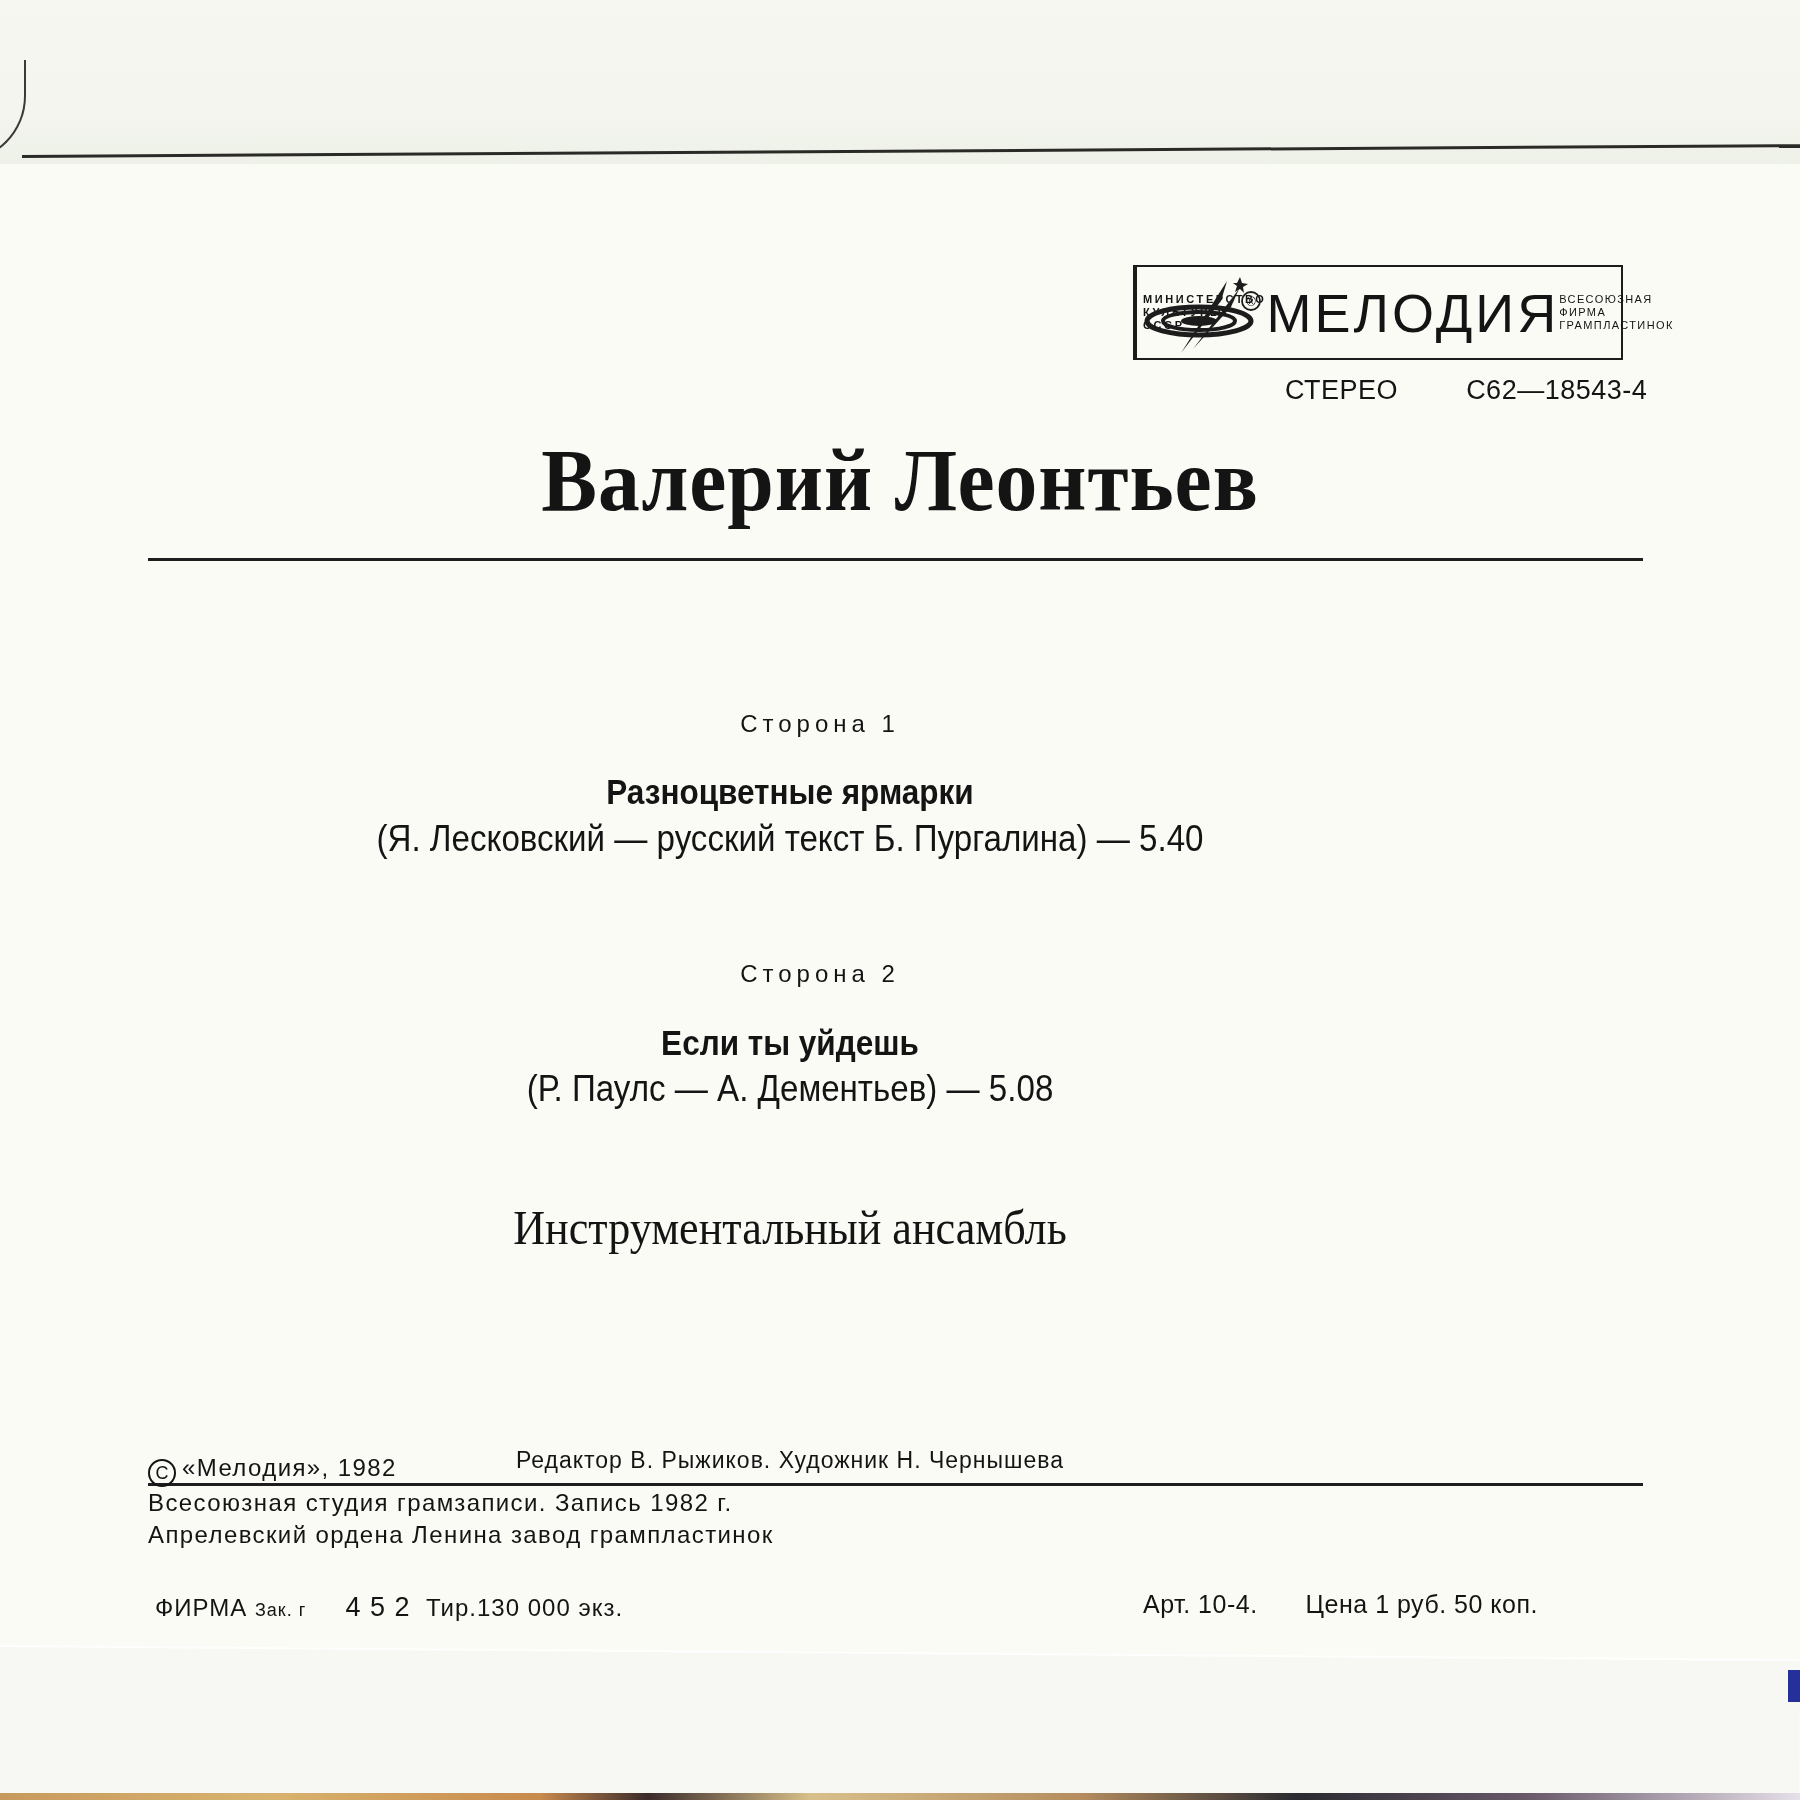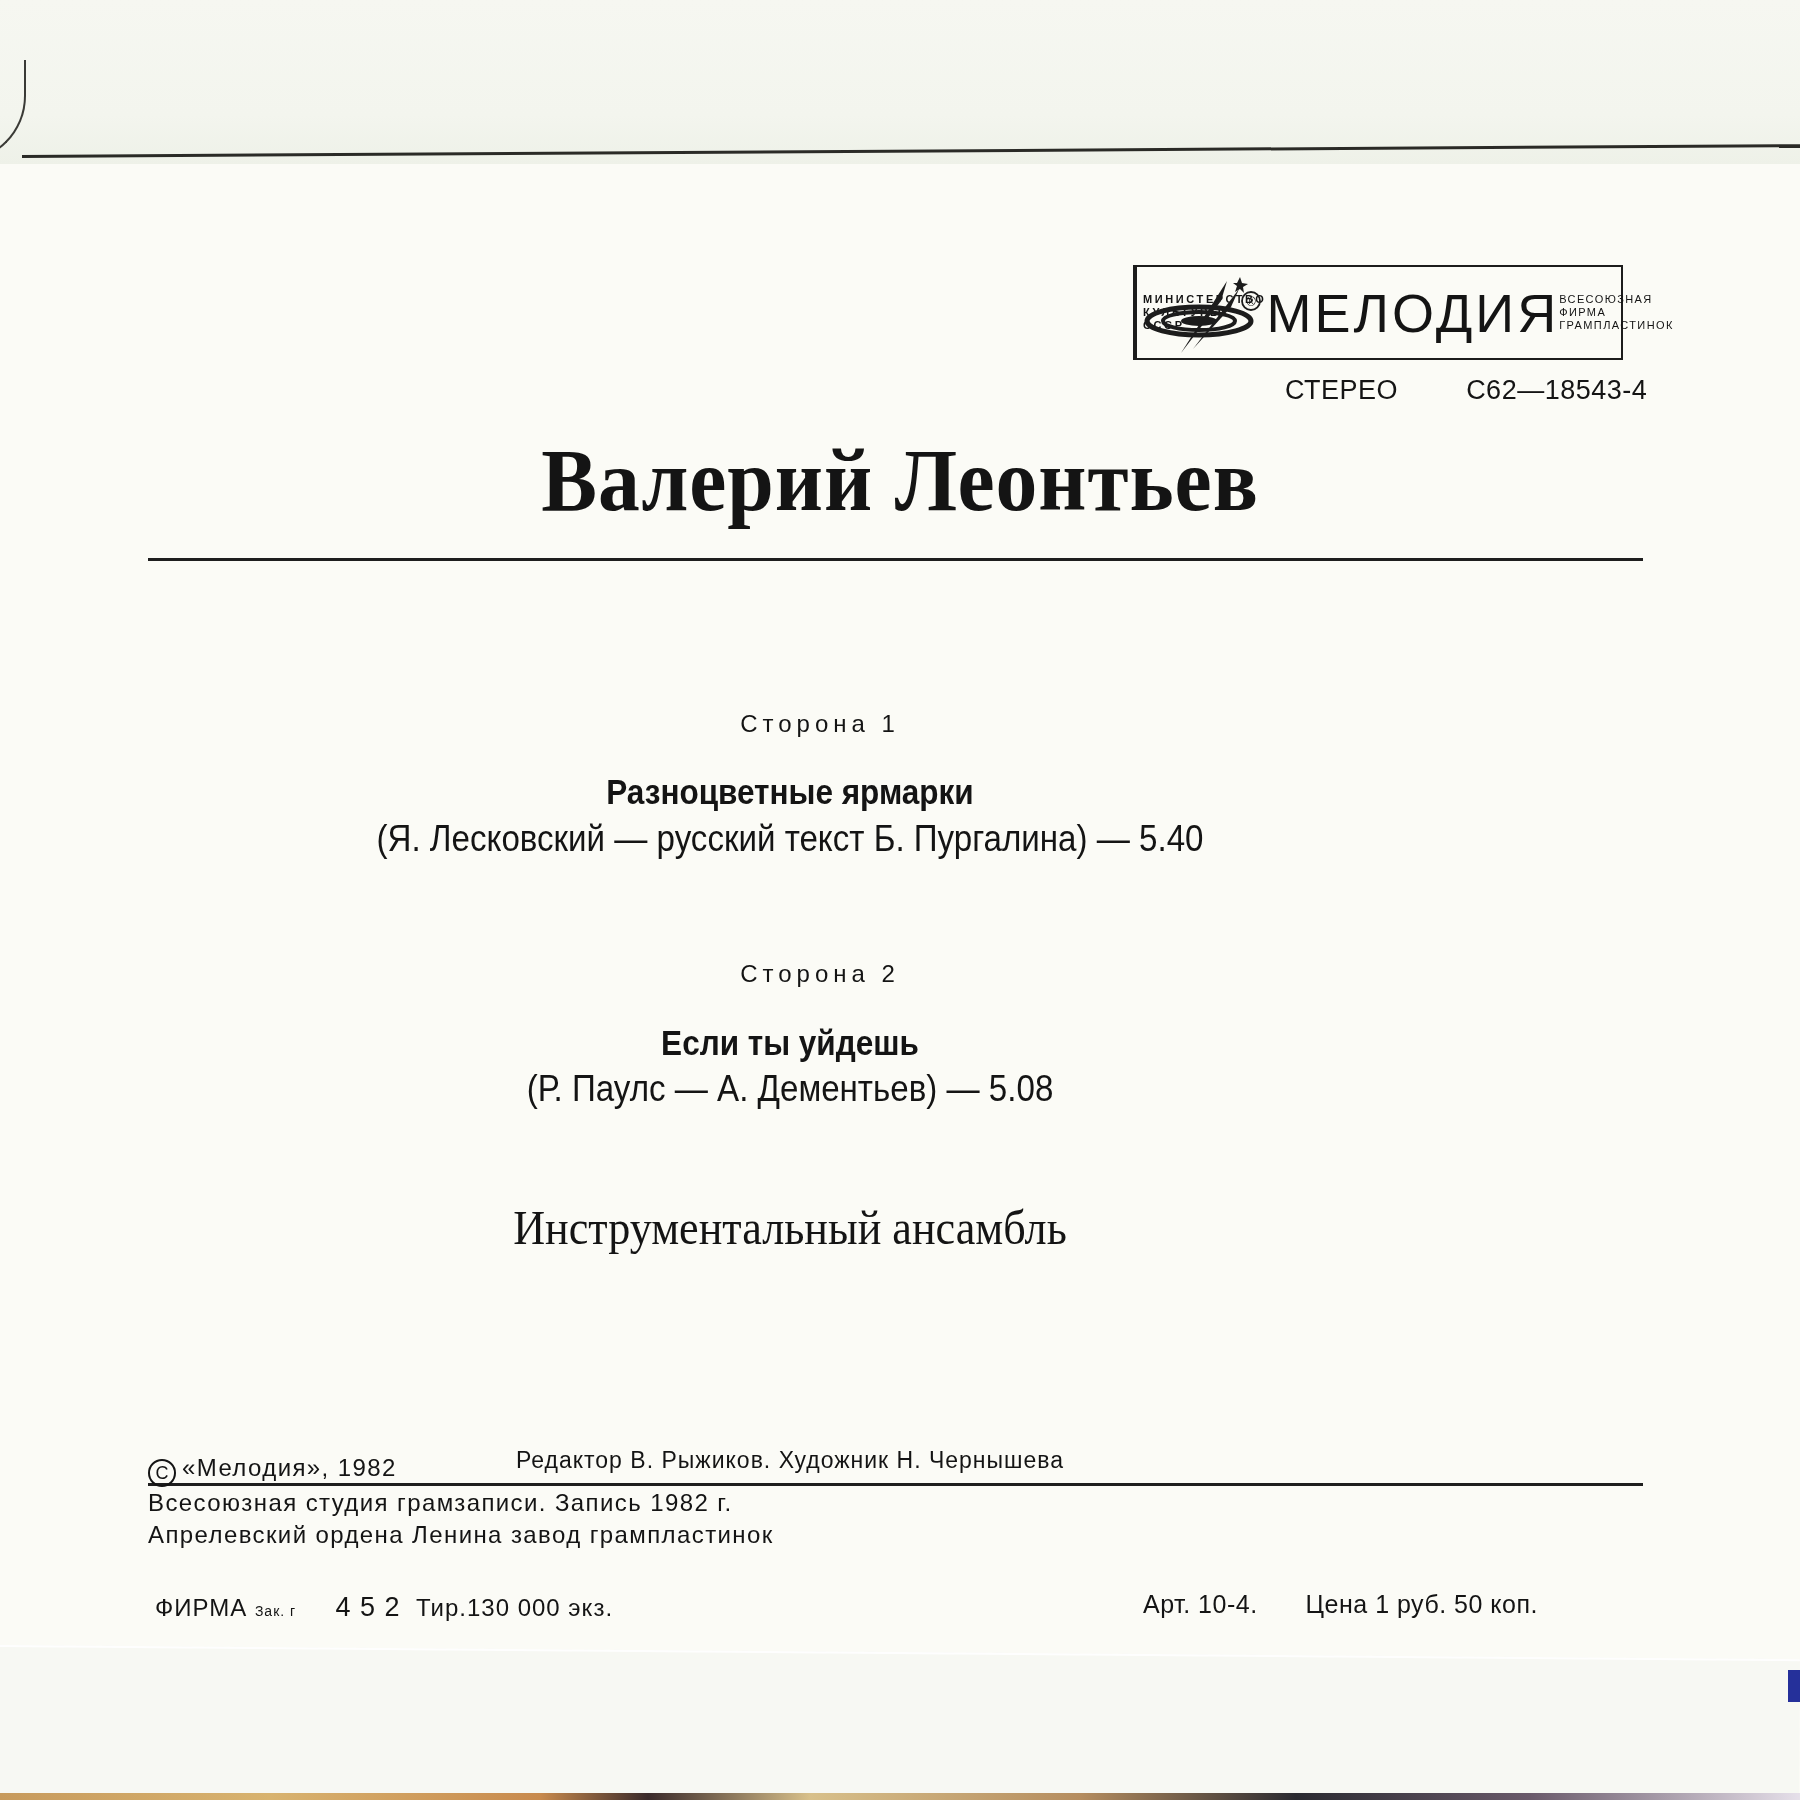--- a/index.html
+++ b/index.html
@@ -84,21 +84,21 @@
   }
   .imprint {
     position:absolute; left:148px; top:1452px; font-size:24px; line-height:32px; letter-spacing:1.4px;
   }
   .imprint div { white-space:nowrap; }
   .copy-c {
     display:inline-block; width:24px; height:24px; border:2px solid #141414; border-radius:50%;
     text-align:center; line-height:24px; font-size:18px; letter-spacing:0; margin-right:6px; vertical-align:-3px;
   }
   .mfop { position:absolute; left:155px; top:1592px; font-size:24px; letter-spacing:1px; white-space:nowrap; }
-  .mfop .small { font-size:14px; }
+  .mfop .small { font-size:18px; }
   .price-line {
     position:absolute; left:1143px; top:1590px; font-size:25px; font-weight:normal; white-space:nowrap;
     display:flex; gap:48px; letter-spacing:0.5px;
   }
 </style>
 </head>
 <body>
 
 <div class="paper-top"></div>
 <div class="flap-curve"></div>

